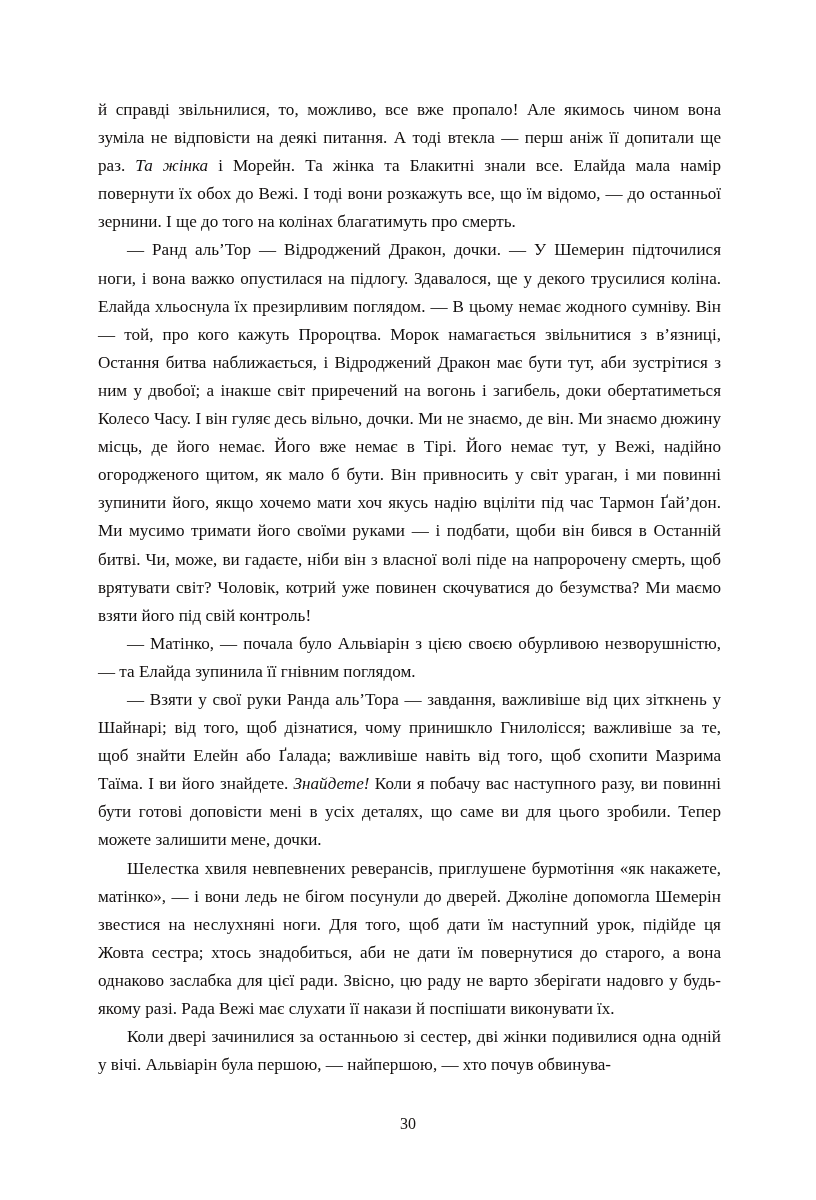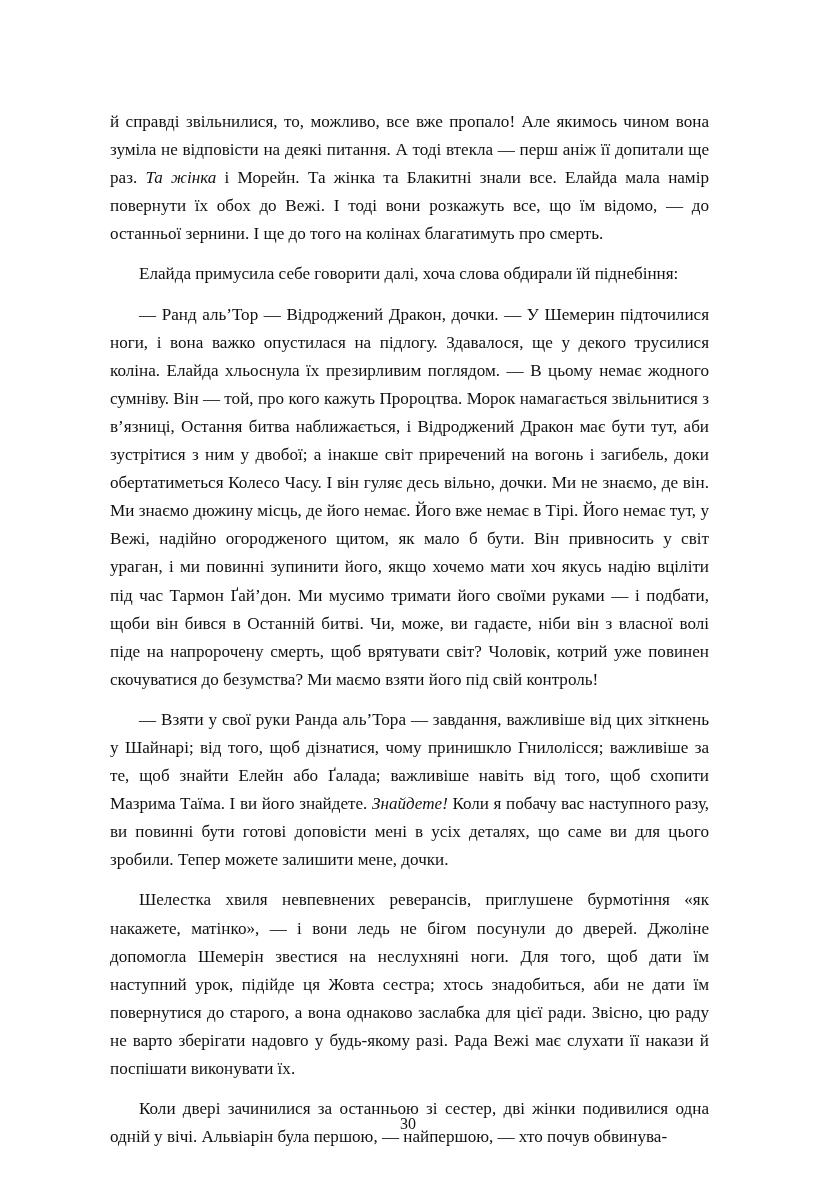--- a/index.html
+++ b/index.html
@@ -22,21 +22,21 @@
   }
   .body-text {
     font-size: 17.1px;
     line-height: 28.1px;
     text-align: justify;
     text-justify: inter-word;
     hyphens: manual;
     color: #120f0e;
   }
   .body-text p {
-    margin: 12px;
+    margin: 0;
     text-indent: 0;
   }
   .body-text p.indent {
     text-indent: 29px;
   }
   .body-text i {
     font-style: italic;
   }
   .page-number {
     position: absolute;
@@ -48,20 +48,20 @@
     color: #161311;
     font-family: "Liberation Serif", serif;
   }
 </style>
 </head>
 <body>
 
 <div class="page">
   <div class="body-text" id="body-text">
       <p>й справді звільнилися, то, можливо, все вже пропало! Але якимось чином вона зуміла не відповісти на деякі питання. А тоді втекла — перш аніж її допитали ще раз. <i>Та жінка</i> і Морейн. Та жінка та Блакитні знали все. Елайда мала намір повернути їх обох до Вежі. І тоді вони розкажуть все, що їм відомо, — до останньої зернини. І ще до того на колінах благатимуть про смерть.</p>
-      <p class="indent">Елайда примусила себе говорити далі, хоча слова обдирали їй піднебіння:</p>
       <p class="indent">— Ранд аль’Тор — Відроджений Дракон, дочки. — У Шемерин підточилися ноги, і вона важко опустилася на підлогу. Здавалося, ще у декого трусилися коліна. Елайда хльоснула їх презирливим поглядом. — В цьому немає жодного сумніву. Він — той, про кого кажуть Пророцтва. Морок намагається звільнитися з в’язниці, Остання битва наближається, і Відроджений Дракон має бути тут, аби зустрітися з ним у двобої; а інакше світ приречений на вогонь і загибель, доки обертатиметься Колесо Часу. І він гуляє десь вільно, дочки. Ми не знаємо, де він. Ми знаємо дюжину місць, де його немає. Його вже немає в Тірі. Його немає тут, у Вежі, надійно огородженого щитом, як мало б бути. Він привносить у світ ураган, і ми повинні зупинити його, якщо хочемо мати хоч якусь надію вціліти під час Тармон Ґай’дон. Ми мусимо тримати його своїми руками — і подбати, щоби він бився в Останній битві. Чи, може, ви гадаєте, ніби він з власної волі піде на напророчену смерть, щоб врятувати світ? Чоловік, котрий уже повинен скочуватися до безумства? Ми маємо взяти його під свій контроль!</p>
+      <p class="indent">— Матінко, — почала було Альвіарін з цією своєю обурливою незворушністю, — та Елайда зупинила її гнівним поглядом.</p>
       <p class="indent">— Взяти у свої руки Ранда аль’Тора — завдання, важливіше від цих зіткнень у Шайнарі; від того, щоб дізнатися, чому принишкло Гнилолісся; важливіше за те, щоб знайти Елейн або Ґалада; важливіше навіть від того, щоб схопити Мазрима Таїма. І ви його знайдете. <i>Знайдете!</i> Коли я побачу вас наступного разу, ви повинні бути готові доповісти мені в усіх деталях, що саме ви для цього зробили. Тепер можете залишити мене, дочки.</p>
       <p class="indent">Шелестка хвиля невпевнених реверансів, приглушене бурмотіння «як накажете, матінко», — і вони ледь не бігом посунули до дверей. Джоліне допомогла Шемерін звестися на неслухняні ноги. Для того, щоб дати їм наступний урок, підійде ця Жовта сестра; хтось знадобиться, аби не дати їм повернутися до старого, а вона однаково заслабка для цієї ради. Звісно, цю раду не варто зберігати надовго у будь-якому разі. Рада Вежі має слухати її накази й поспішати виконувати їх.</p>
       <p class="indent">Коли двері зачинилися за останньою зі сестер, дві жінки подивилися одна одній у вічі. Альвіарін була першою, — найпершою, — хто почув обвинува-</p>
     </div>
   <div class="page-number">30</div>
 </div>
 
 </body></html>

